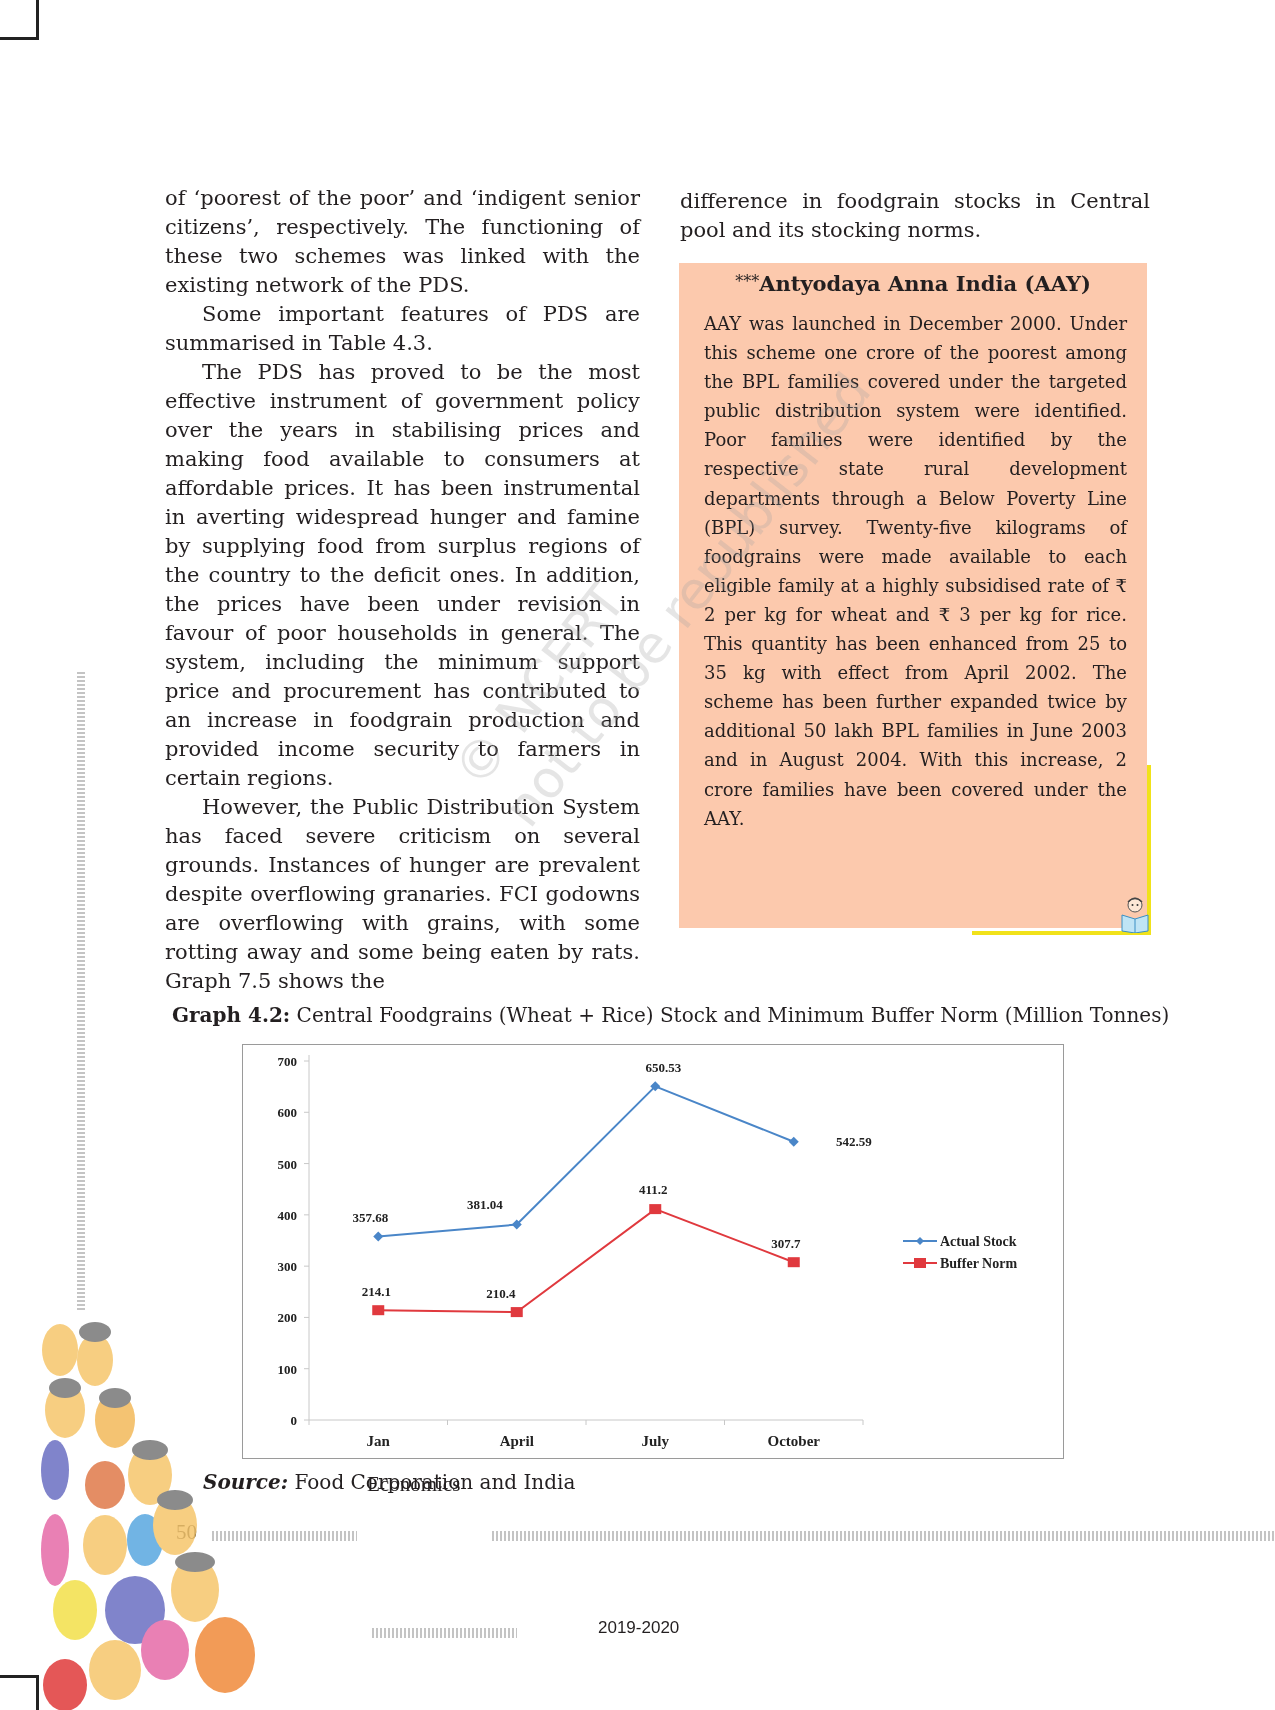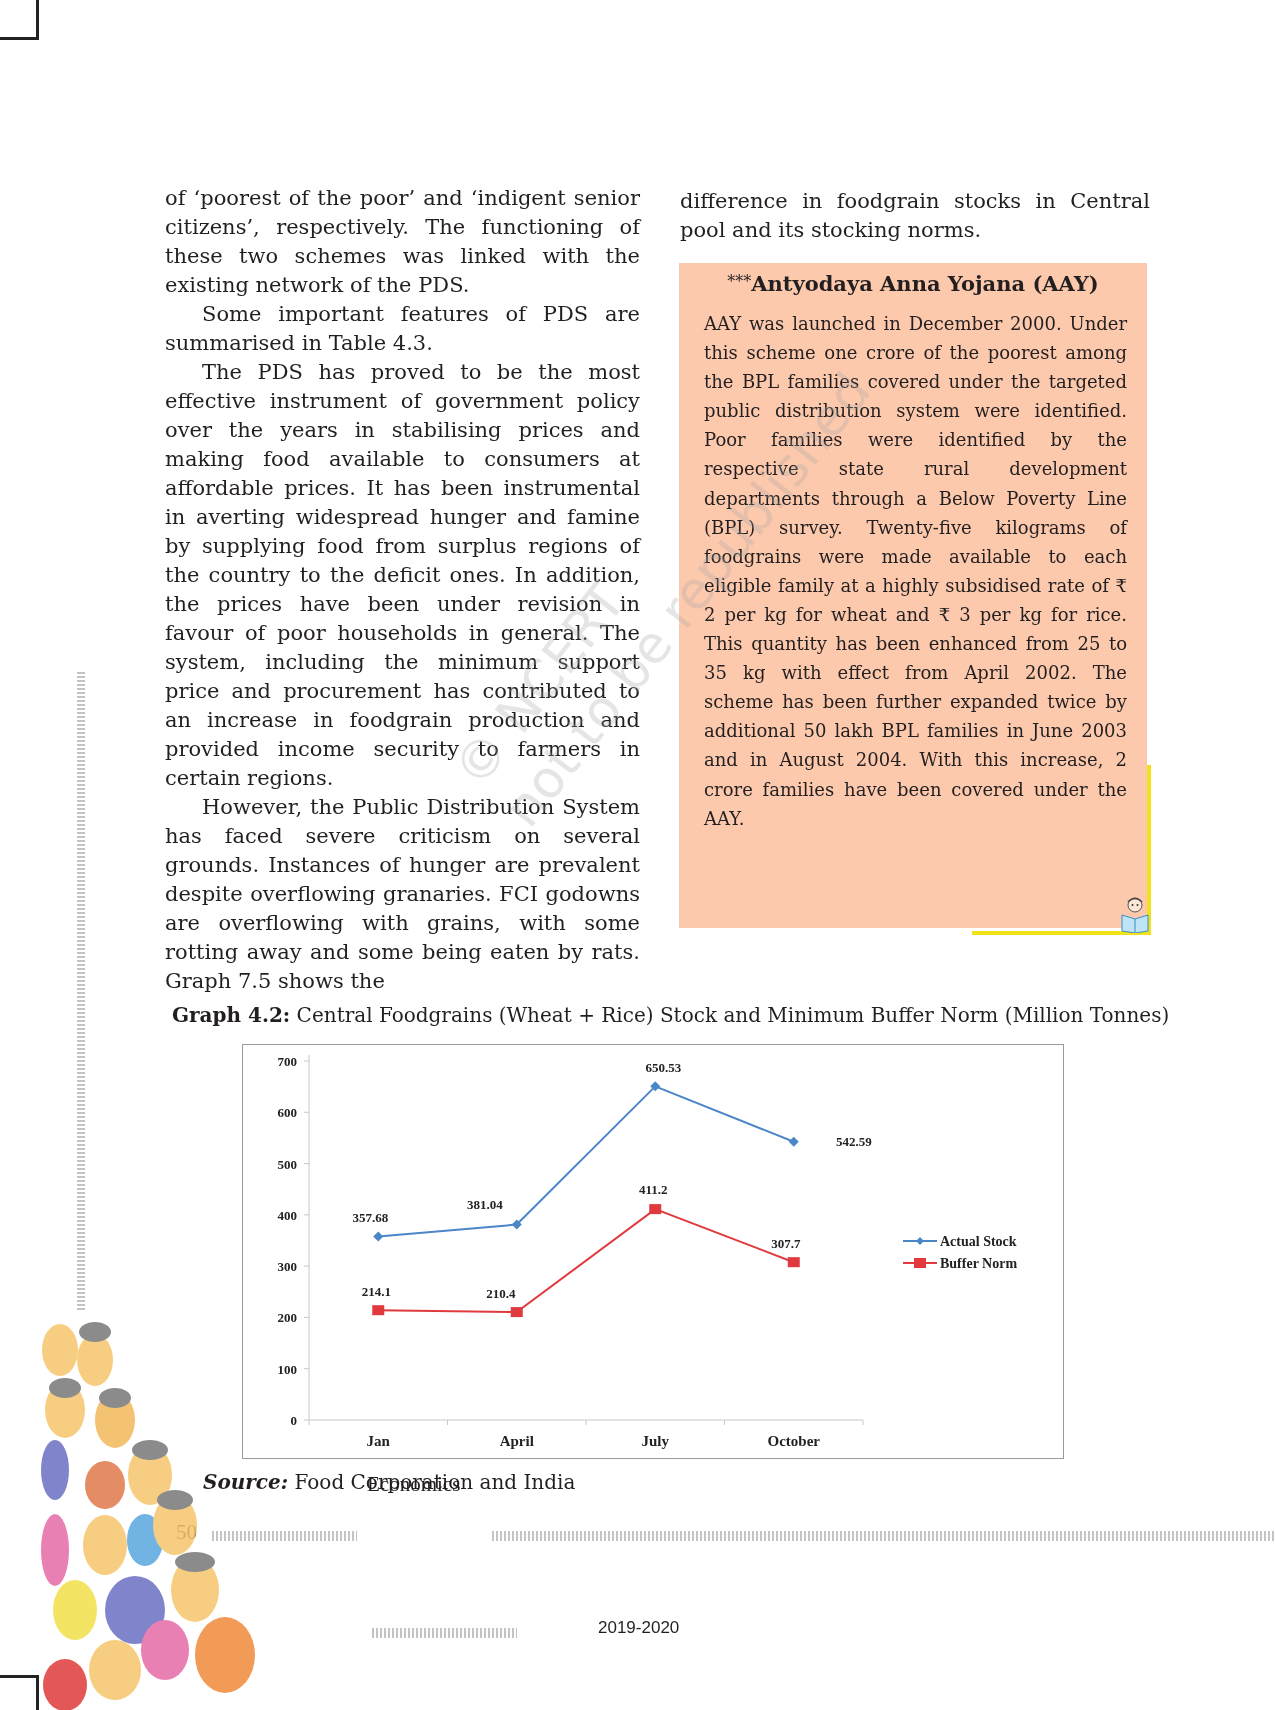--- a/index.html
+++ b/index.html
@@ -56,21 +56,21 @@
   <p>of ‘poorest of the poor’ and ‘indigent senior citizens’, respectively. The functioning of these two schemes was linked with the existing network of the PDS.</p>
   <p class="indent">Some important features of PDS are summarised in Table 4.3.</p>
   <p class="indent">The PDS has proved to be the most effective instrument of government policy over the years in stabilising prices and making food available to consumers at affordable prices. It has been instrumental in averting widespread hunger and famine by supplying food from surplus regions of the country to the deficit ones. In addition, the prices have been under revision in favour of poor households in general. The system, including the minimum support price and procurement has contributed to an increase in foodgrain production and provided income security to farmers in certain regions.</p>
   <p class="indent">However, the Public Distribution System has faced severe criticism on several grounds. Instances of hunger are prevalent despite overflowing granaries. FCI godowns are overflowing with grains, with some rotting away and some being eaten by rats. Graph 7.5 shows the</p>
 </div>
 
 <div class="col col-right-intro">difference in foodgrain stocks in Central pool and its stocking norms.</div>
 
 <div class="aay-box">
   <div class="aay-title">
-    <span class="stars">***</span><span>Antyodaya Anna Yojana (AAY)</span>
+    <span class="stars">***</span><span>Antyodaya Anna India (AAY)</span>
   </div>
   <div class="aay-text">AAY was launched in December 2000. Under this scheme one crore of the poorest among the BPL families covered under the targeted public distribution system were identified. Poor families were identified by the respective state rural development departments through a Below Poverty Line (BPL) survey. Twenty-five kilograms of foodgrains were made available to each eligible family at a highly subsidised rate of ₹ 2 per kg for wheat and ₹ 3 per kg for rice. This quantity has been enhanced from 25 to 35 kg with effect from April 2002. The scheme has been further expanded twice by additional 50 lakh BPL families in June 2003 and in August 2004. With this increase, 2 crore families have been covered under the AAY.</div>
 </div>
 <div class="yellow-v"></div>
 <div class="yellow-h"></div>
 <svg class="reader-icon" viewBox="0 0 34 40">
   <circle cx="17" cy="12" r="7" fill="#fde7d6" stroke="#555" stroke-width="1"></circle>
   <path d="M10 9 Q17 2 24 9" fill="none" stroke="#444" stroke-width="1.5"></path>
   <circle cx="14.5" cy="12" r="1" fill="#333"></circle>
     <circle cx="19.5" cy="12" r="1" fill="#333"></circle>

